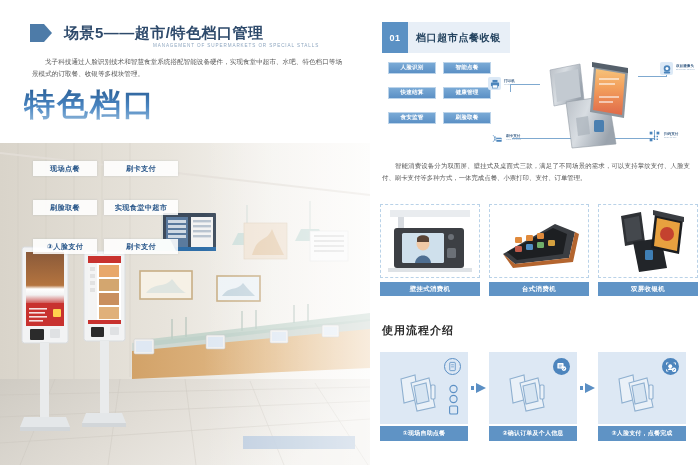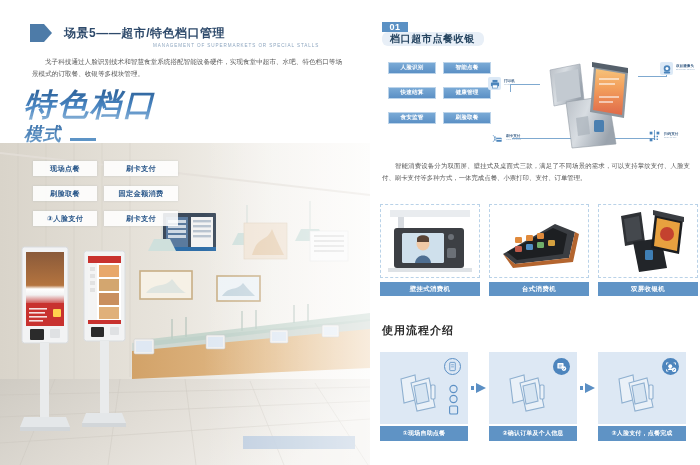--- a/index.html
+++ b/index.html
@@ -15,37 +15,37 @@
   
   .left-col { position: absolute; left: 0; top: 0; width: 370px; height: 465px; }
 
   .sec-head { position: absolute; left: 28px; top: 20px; display: flex; align-items: center; }
   .arrow-badge {
     width: 26px; height: 26px; margin-right: 10px; position: relative; flex: none;
   }
   .arrow-badge svg { display: block; }
   .head-texts { display: flex; flex-direction: column; justify-content: center; }
   .head-cn {
-    font-size: 12px; font-weight: bold; color: #2e4a6b; letter-spacing: .5px;
+    font-size: 15px; font-weight: bold; color: #2e4a6b; letter-spacing: .5px;
     white-space: nowrap; line-height: 18px; text-align: right;
   }
   .head-en {
     font-size: 4.6px; color: #8fa7c0; letter-spacing: .9px; white-space: nowrap;
     margin-top: 3px; margin-left: 38px; transform: scale(1.0); transform-origin: left center;
   }
 
   .intro-p {
     position: absolute; left: 32px; top: 56px; width: 310px;
     font-size: 6.6px; line-height: 12px; color: #585858; text-indent: 13px;
     text-align: justify;
   }
 
   .big-title { position: absolute; left: 24px; top: 88px; }
   .big-title .l1 {
-    font-size: 31px; font-weight: bold; font-style: italic; letter-spacing: 2px;
+    font-size: 31px; font-weight: bold; letter-spacing: 2px;
     line-height: 34px;
     background: linear-gradient(180deg,#2b5f96 0%, #4a86c2 55%, #8fb6d8 100%);
     -webkit-background-clip: text; background-clip: text; color: transparent;
     -webkit-text-fill-color: transparent;
   }
   .big-title .l2row { display: flex; align-items: flex-end; margin-top: 2px; }
   .big-title .l2 {
     font-size: 18px; font-weight: bold; font-style: italic; letter-spacing: 1px;
     line-height: 21px;
     background: linear-gradient(180deg,#3a72ab 0%, #6fa0cd 100%);
@@ -57,40 +57,40 @@
   
   .photo-wrap {
     position: absolute; left: 0; top: 143px; width: 370px; height: 322px;
     overflow: hidden; background: #dfdcd6;
   }
   .photo { position: absolute; inset: 0; }
 
   
   .tags {
     position: absolute; left: 33px; top: 161px; width: 145px;
-    display: grid; grid-template-columns: 64px 74px; gap: 10px 7px; z-index: 6;
+    display: grid; grid-template-columns: 64px 74px; gap: 24px 7px; z-index: 6;
   }
   .tag {
     height: 15px; background: rgba(255,255,255,.88);
     display: flex; align-items: center; justify-content: center;
     font-size: 7.2px; font-weight: bold; color: #2d5a8c; letter-spacing: .3px;
     box-shadow: 0 0 2px rgba(120,140,160,.25);
   }
 
   
   .right-col { position: absolute; left: 370px; top: 0; width: 330px; height: 465px; }
 
-  .num-head { position: absolute; left: 12px; top: 22px; display: flex; align-items: stretch; height: 21px; flex-direction: column; }
+  .num-head { position: absolute; left: 12px; top: 22px; display: flex; align-items: stretch; height: 31px; }
   .num-box {
     width: 26px; background: #5b91c4; color: #fff; font-size: 9px; font-weight: bold;
     display: flex; align-items: center; justify-content: center; letter-spacing: .5px;
   }
   .num-title {
     background: #e8eff7; color: #24435f; font-size: 10px; font-weight: bold;
-    display: flex; align-items: center; padding: 0 9px 0 8px; letter-spacing: .6px; border-radius: 6px;
+    display: flex; align-items: center; padding: 0 9px 0 8px; letter-spacing: .6px;
   }
 
   
   .pills {
     position: absolute; left: 18px; top: 62px;
     display: grid; grid-template-columns: 48px 48px; gap: 13px 7px;
   }
   .pill {
     height: 12px; background: linear-gradient(180deg,#7aaad6,#5b90c5);
     border: .5px solid #bcd4ea;
@@ -174,24 +174,20 @@
       <div class="head-texts">
         <div class="head-cn">场景5——超市/特色档口管理</div>
       </div>
     </div>
     <div class="head-en" style="position:absolute;left:115px;top:40px;">MANAGEMENT OF SUPERMARKETS OR SPECIAL STALLS</div>
 
     <div class="intro-p">戈子科技通过人脸识别技术和智慧食堂系统搭配智能设备硬件，实现食堂中超市、水吧、特色档口等场景模式的订取餐、收银等多模块管理。</div>
 
     <div class="big-title">
       <div class="l1">特色档口</div>
-      <div class="l2row">
-        <div class="l2">模式</div>
-        <div class="dash"></div>
-      </div>
     </div>
 
     <div class="photo-wrap">
       <svg class="photo" width="370" height="322" viewBox="0 0 370 322" preserveAspectRatio="none">
         <defs>
           <linearGradient id="wallg" x1="0" y1="0" x2="1" y2="0">
             <stop offset="0" stop-color="#d9d4ca"></stop>
             <stop offset="0.45" stop-color="#e8e4dc"></stop>
             <stop offset="0.72" stop-color="#f4f2ee"></stop>
             <stop offset="1" stop-color="#fbfaf8"></stop>
@@ -361,21 +357,21 @@
         <rect x="243" y="293" width="112" height="13" fill="#b8cade" opacity="0.9"></rect>
 
         <rect x="0" y="0" width="370" height="322" fill="url(#fade)"></rect>
       </svg>
     </div>
 
     <div class="tags">
       <div class="tag">现场点餐</div>
       <div class="tag">刷卡支付</div>
       <div class="tag">刷脸取餐</div>
-      <div class="tag">固定金额消费</div>
+      <div class="tag">实现食堂中超市</div>
       <div class="tag">③人脸支付</div>
       <div class="tag">刷卡支付</div>
     </div>
   </div>
 
   <div class="right-col">
 
     <div class="num-head">
       <div class="num-box">01</div>
       <div class="num-title">档口超市点餐收银</div>

